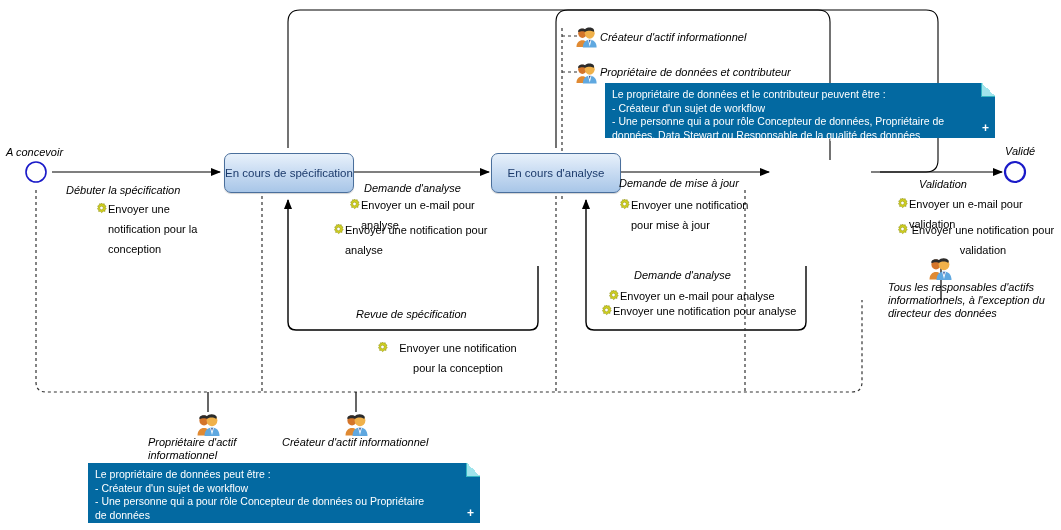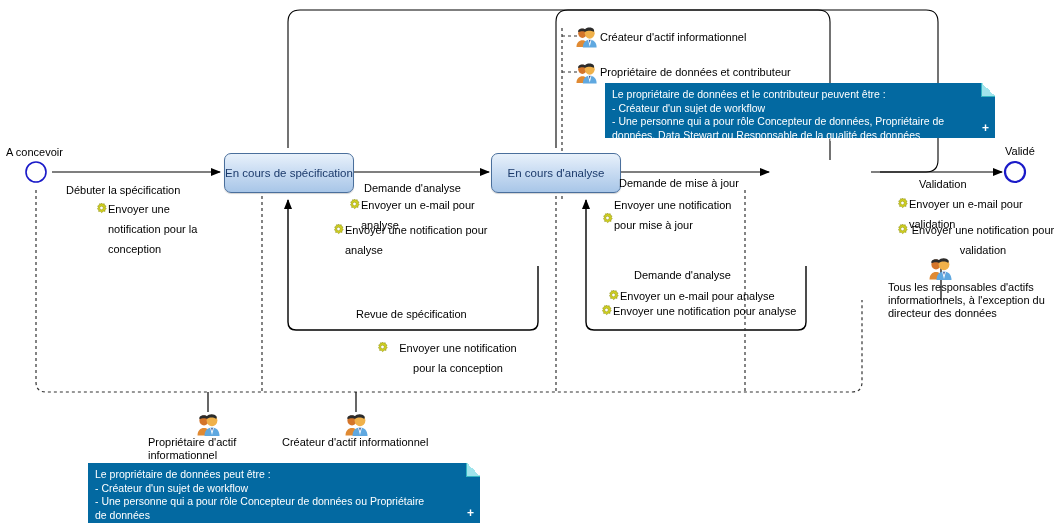--- a/index.html
+++ b/index.html
@@ -1,19 +1,19 @@
 <!DOCTYPE html>
 <html><head>
 <meta charset="utf-8">
 <style>
   html,body{margin:0;padding:0;background:#ffffff;}
   body{font-family:"Liberation Sans", sans-serif;}
   #canvas{position:relative;width:1061px;height:530px;background:#fff;overflow:hidden;}
   svg#wires{position:absolute;left:0;top:0;width:1061px;height:530px;}
-  .lbl{position:absolute;font-size:11px;color:#000;line-height:13px;white-space:nowrap;}
+  .lbl{position:absolute;font-size:11px;color:#000;line-height:13px;white-space:nowrap;font-style:italic;}
   .lbl.ctr{text-align:left;}
   .state{position:absolute;border:1px solid #4a6f9c;border-radius:7px;
          background:linear-gradient(to bottom,#e8f1fb 0%,#cfe0f4 38%,#a8c6e8 100%);
          box-shadow:0 1px 1px rgba(0,0,0,.18);
          display:flex;align-items:center;justify-content:center;text-align:center;
          font-size:11.5px;color:#1b3a6b;line-height:14px;}
   .note{position:absolute;background:#0369a1;color:#ffffff;font-size:10.5px;
         line-height:13.5px;padding:5px 3px 6px 7px;box-sizing:border-box;}
   .note .fold{position:absolute;right:0;top:0;width:13px;height:13px;
         background:linear-gradient(225deg,#ffffff 50%,#9fe4ec 50%);border-left:1px solid #35b6c2;border-bottom:1px solid #35b6c2;}
@@ -125,21 +125,21 @@
     <span class="gear">
       <svg viewBox="0 0 16 16" width="11" height="11">
           <path d="M8 0l1.6 1.6L12 1l.4 2.4 2.2.9-1 2.2 1.4 1.9-2 1.4.2 2.4-2.4-.3L8 14l-1.8-1.9-2.4.3.2-2.4-2-1.4L3.4 6.5l-1-2.2 2.2-.9L5 1l2.4.6z" fill="#cfcf20" stroke="#8a8a14" stroke-width=".7"></path>
           <circle cx="8" cy="7.2" r="2.6" fill="#fff" stroke="#8a8a14" stroke-width=".7"></circle>
         </svg>
     </span>
     <span>Envoyer une notification pour analyse</span>
   </div>
 
   <div class="lbl" style="left:619px;top:177px;">Demande de mise à jour</div>
-  <div class="gearrow" style="left:602px;top:195px;width:150px;align-items:center;">
+  <div class="gearrow" style="left:619px;top:195px;width:150px;">
     <span class="gear">
       <svg viewBox="0 0 16 16" width="11" height="11">
           <path d="M8 0l1.6 1.6L12 1l.4 2.4 2.2.9-1 2.2 1.4 1.9-2 1.4.2 2.4-2.4-.3L8 14l-1.8-1.9-2.4.3.2-2.4-2-1.4L3.4 6.5l-1-2.2 2.2-.9L5 1l2.4.6z" fill="#cfcf20" stroke="#8a8a14" stroke-width=".7"></path>
           <circle cx="8" cy="7.2" r="2.6" fill="#fff" stroke="#8a8a14" stroke-width=".7"></circle>
         </svg>
     </span>
     <span style="display:block;">Envoyer une notification pour mise à jour</span>
   </div>
 
   <div class="lbl" style="left:919px;top:178px;">Validation</div>

